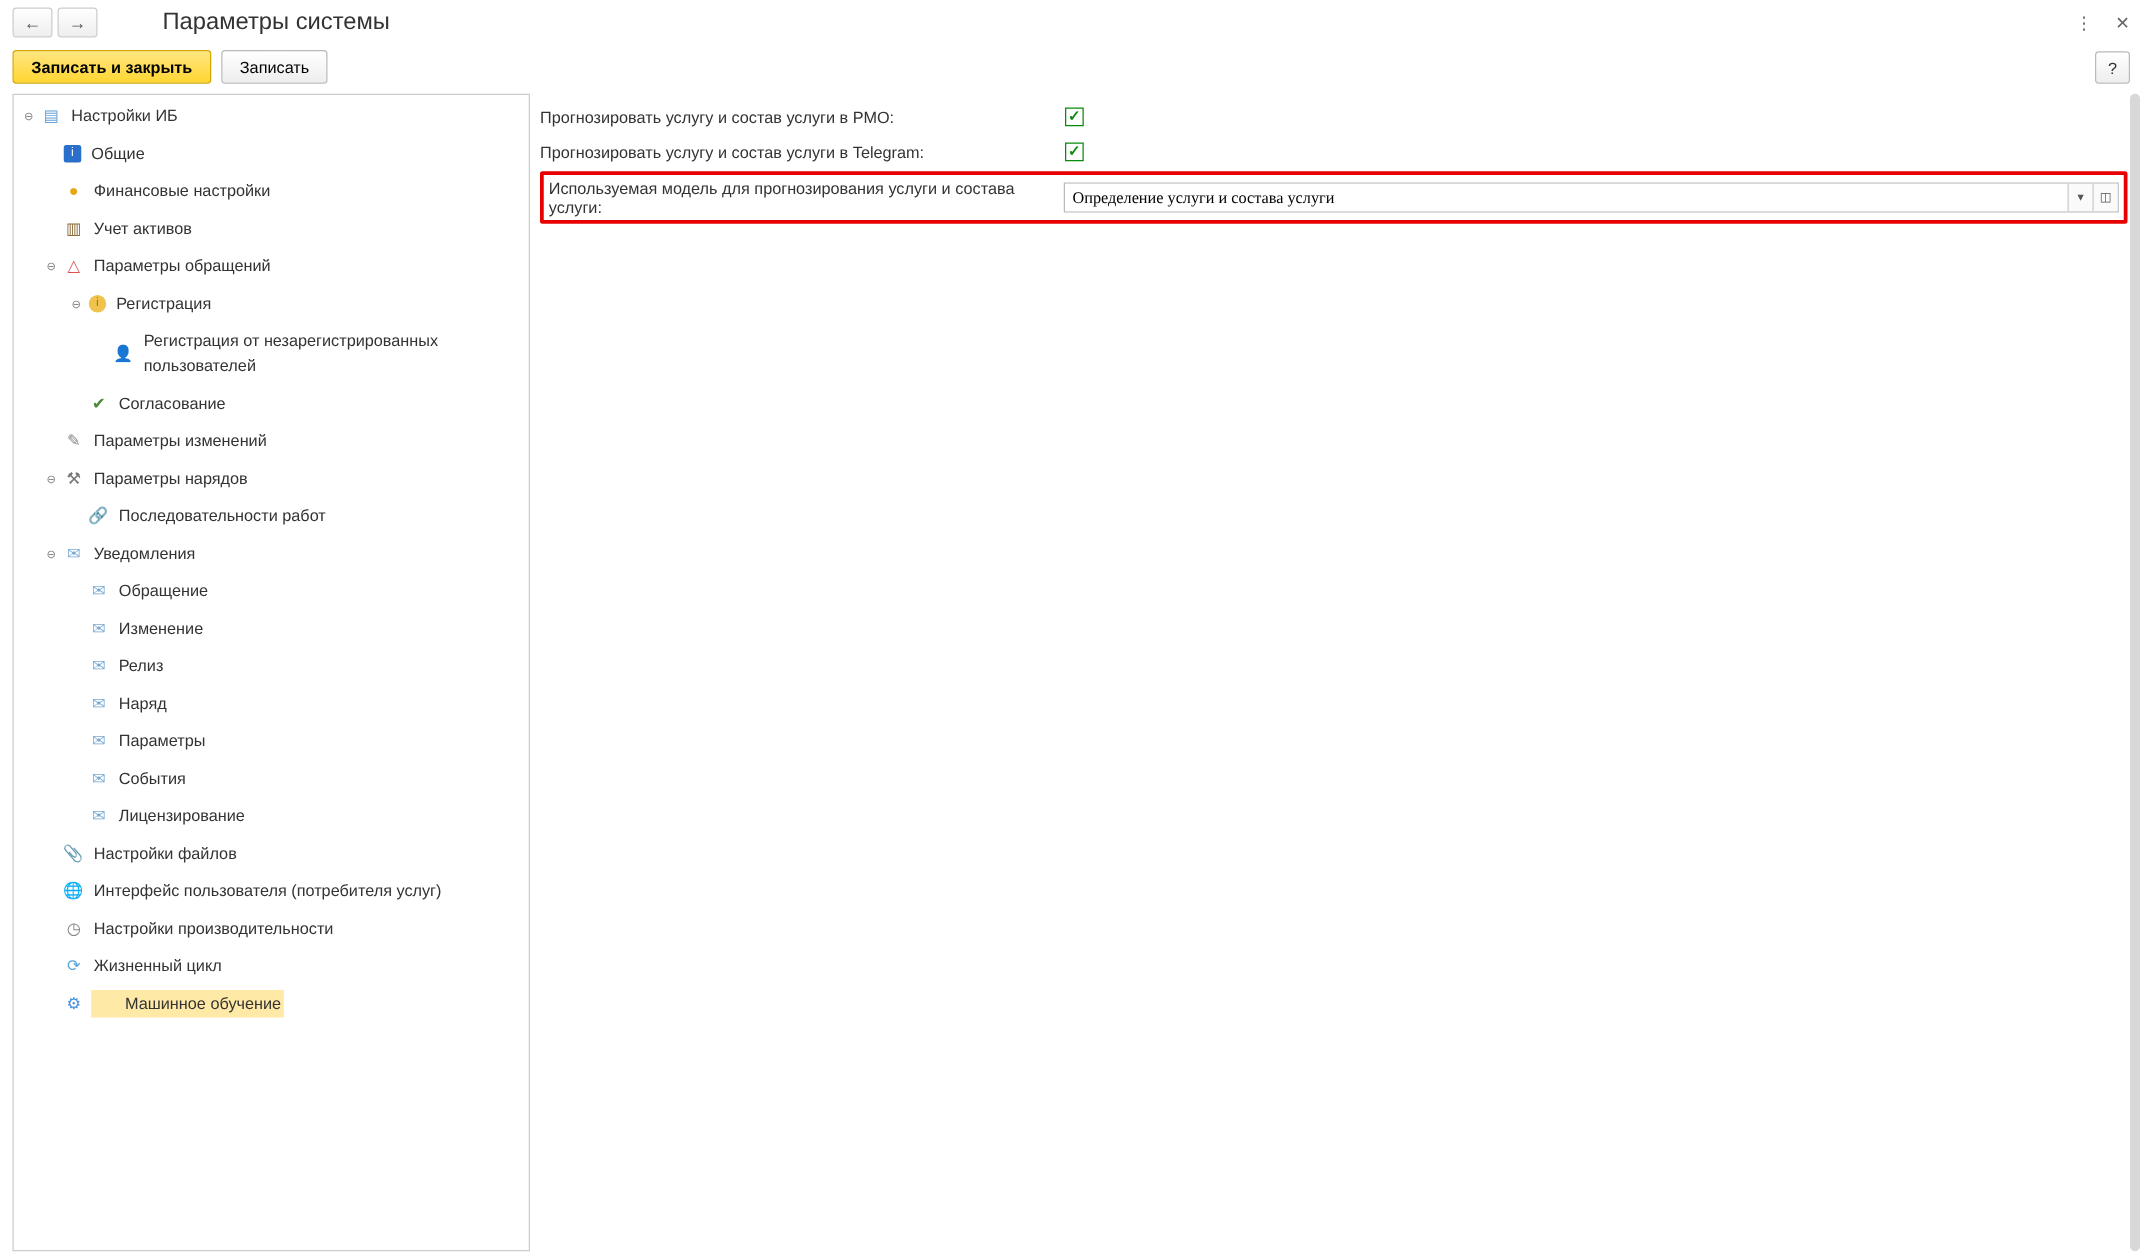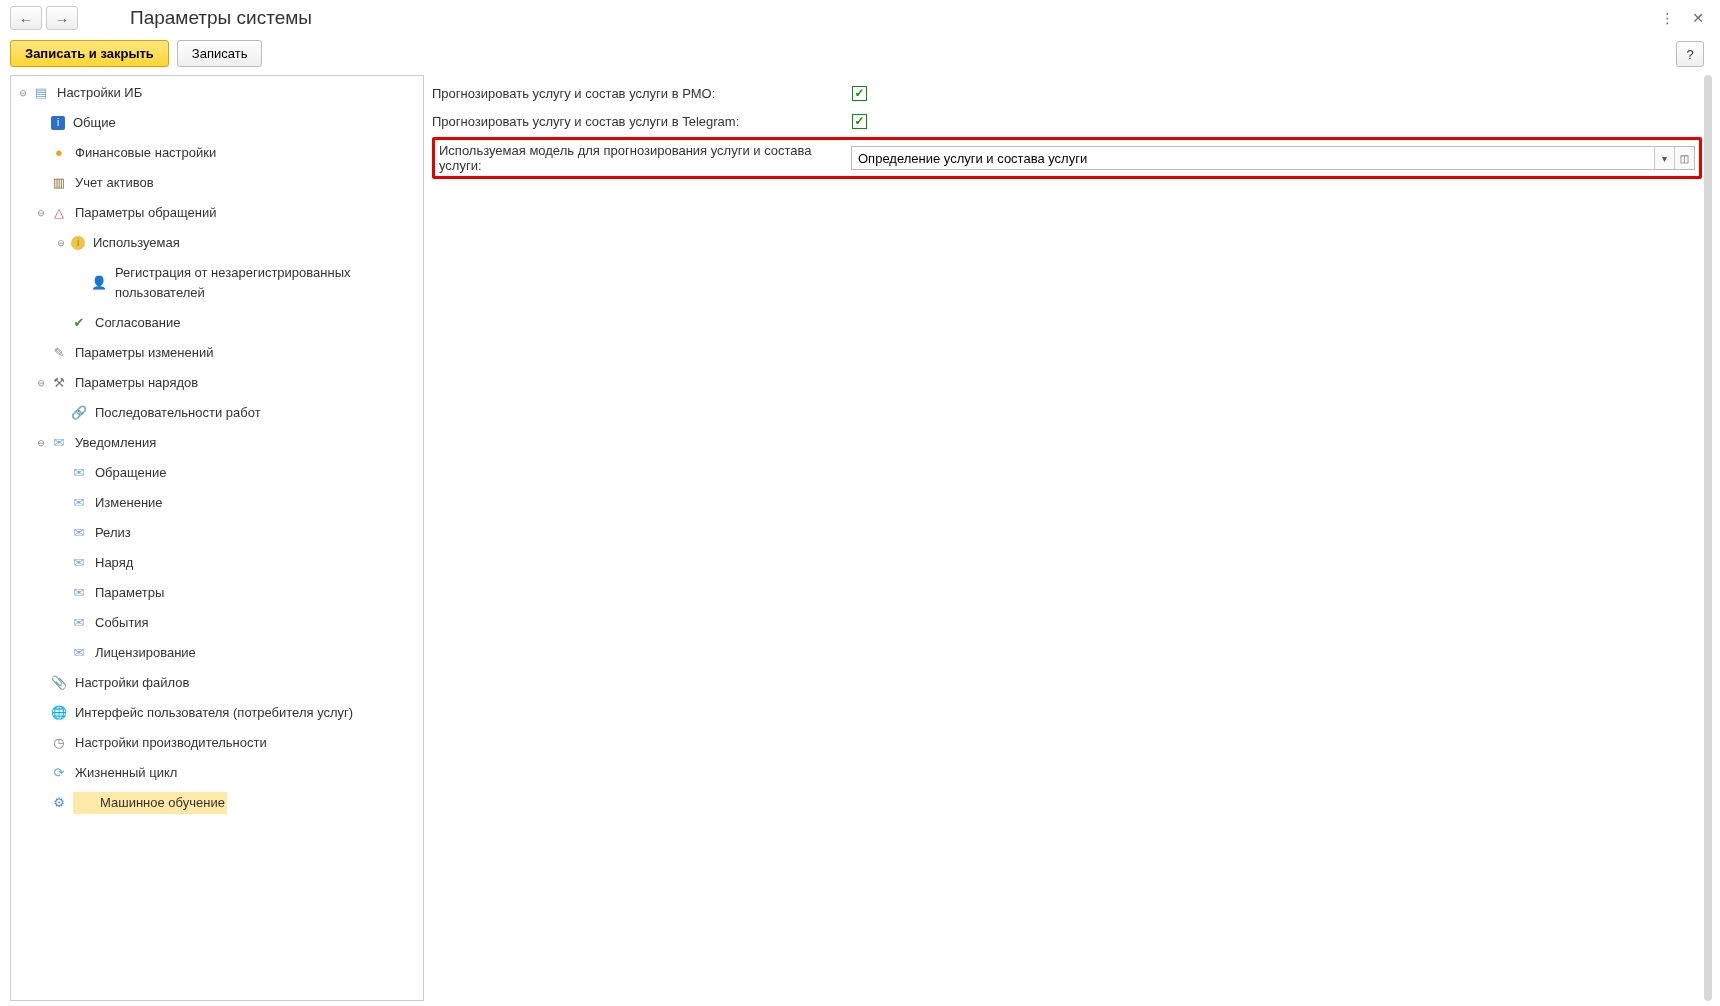--- a/index.html
+++ b/index.html
@@ -169,20 +169,21 @@
     height: 24px;
     background: #fff;
   }
   .combo-input {
     flex:1;
     border:none;
     padding: 0 6px;
     height: 100%;
     font-size: 13px;
     outline: none;
+    font-family: Liberation Serif, serif;
   }
   .combo-btn {
     width: 20px;
     height: 100%;
     border-left: 1px solid #ccc;
     display:flex;align-items:center;justify-content:center;
     cursor:pointer;
     font-size: 10px;
     color:#555;
     background:#fafafa;
@@ -267,21 +268,21 @@
 
     <div class="tree-row indent-1">
       <span class="toggle">⊖</span>
       <span class="tree-icon ic-warn">△</span>
       <span class="tree-label">Параметры обращений</span>
     </div>
 
     <div class="tree-row indent-2">
       <span class="toggle">⊖</span>
       <span class="tree-icon ic-reg">i</span>
-      <span class="tree-label">Используемая</span>
+      <span class="tree-label">Регистрация</span>
     </div>
 
     <div class="tree-row indent-3">
       <span class="toggle"></span>
       <span class="tree-icon ic-user">👤</span>
       <span class="tree-label">Регистрация от незарегистрированных пользователей</span>
     </div>
 
     <div class="tree-row indent-2">
       <span class="toggle"></span>

